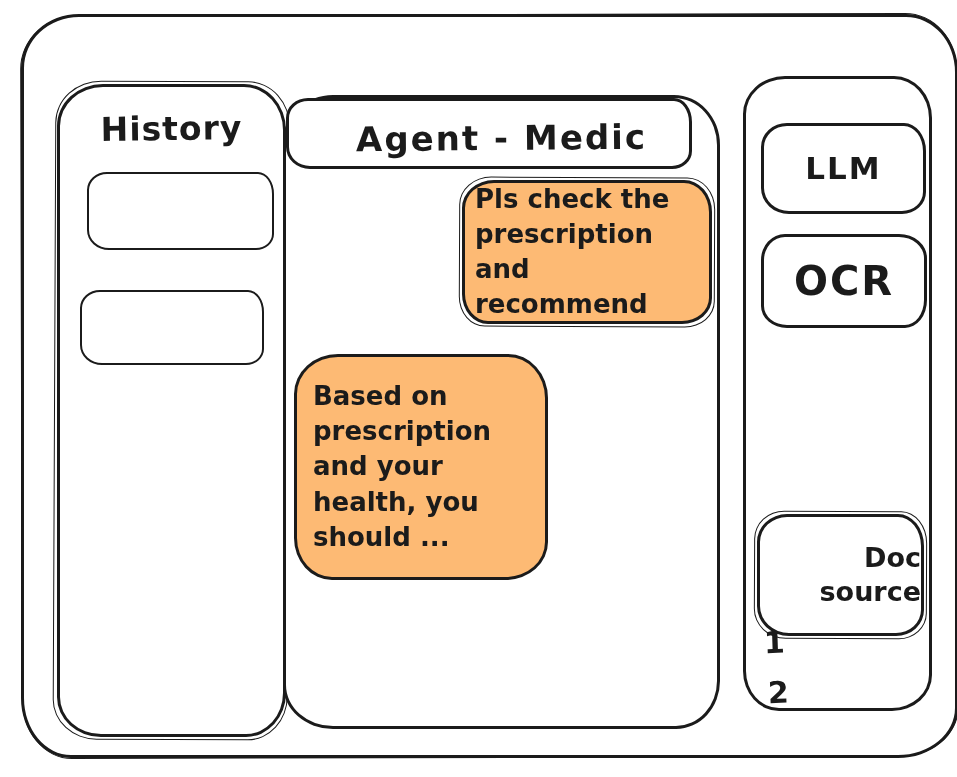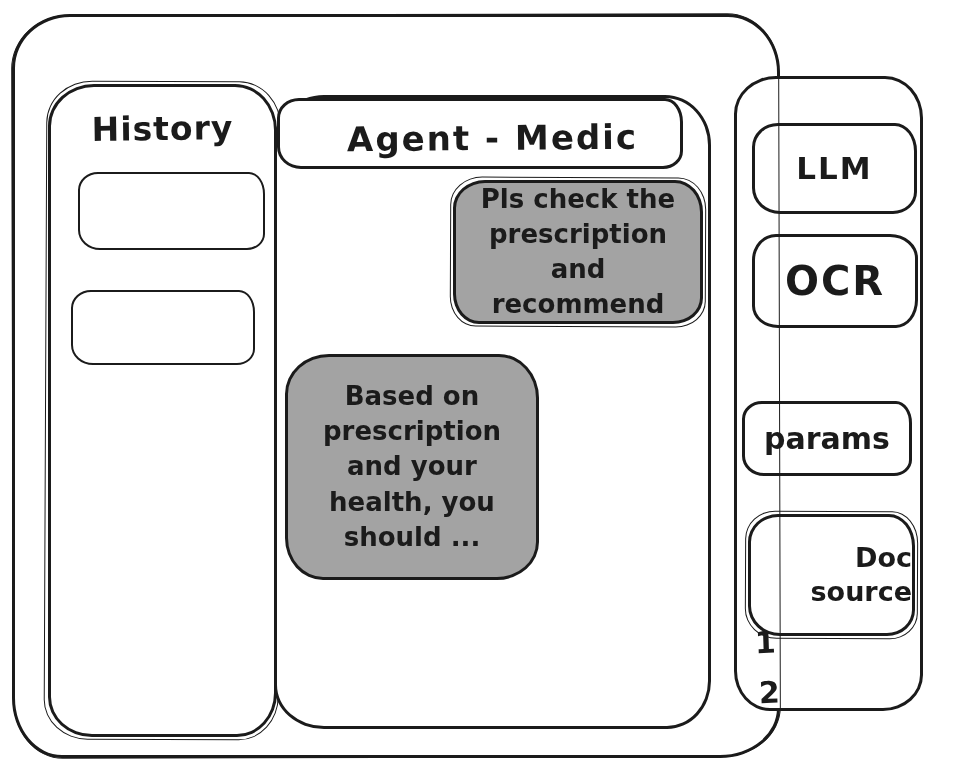--- a/index.html
+++ b/index.html
@@ -16,21 +16,21 @@
     position:absolute; border:3px solid #1b1b1b; background:#ffffff;
   }
   
   .dbl::after{
     content:""; position:absolute; inset:-6px;
     border:1.6px solid #1b1b1b; border-radius:inherit;
     transform:rotate(0.25deg); pointer-events:none;
   }
 
   .frame{
-    left:12px; top:14px; width:768px; height:744px;
+    left:21px; top:14px; width:937px; height:744px;
     border-width:3.5px;
     border-radius:58px 52px 60px 50px / 54px 58px 50px 60px;
   }
   .frame::after{ inset:-3px; transform:rotate(-0.15deg); }
 
   
   .history-panel{
     left:33px; top:67px; width:229px; height:653px;
     border-radius:46px 42px 40px 44px / 42px 46px 44px 40px;
   }
@@ -46,33 +46,33 @@
   .history-item-1{ left:27px; top:85px;  width:187px; height:78px; }
   .history-item-2{ left:20px; top:203px; width:184px; height:75px; }
 
   
   .chat-panel{
     left:277px; top:78px; width:437px; height:634px;
     border-radius:50px 46px 44px 50px / 46px 50px 48px 44px;
   }
   .chat-title{ top:20px; font-size:34px; transform:rotate(-0.5deg); letter-spacing:2px; }
   .bubble{
-    position:absolute; border:3px solid #1b1b1b; background:#a3a3a3;
+    position:absolute; border:3px solid #1b1b1b; background:#fdba74;
     display:flex; align-items:center; justify-content:center;
-    text-align:center; font-weight:bold; line-height:1.35;
+    font-weight:bold; line-height:1.35;
   }
   .user-bubble{
     left:176px; top:82px; width:250px; height:144px;
     border-radius:32px 28px 30px 26px / 28px 32px 26px 30px;
     font-size:26px; padding:8px 10px;
   }
   .assistant-bubble{
     left:8px; top:256px; width:254px; height:226px;
     border-radius:44px 40px 42px 38px / 40px 44px 38px 42px;
-    font-size:26px; padding:10px 23px;
+    font-size:26px; padding:10px 16px;
   }
   .chat-input{
     left:16px; top:537px; width:406px; height:71px;
     border:3px solid #1b1b1b; background:#ffffff;
     border-radius:22px 18px 20px 24px / 20px 24px 18px 22px;
     font-family:inherit; font-size:24px; font-weight:bold; color:#1b1b1b;
     padding:0 20px; outline:none;
   }
 
   
@@ -127,23 +127,20 @@
       <input class="chat-input" type="text" value="" style="">
     </div>
 
     <div class="sk tools-panel" style="position:absolute; left:719px; top:59px;">
       <div class="tool-box tool-llm">
         <span>LLM</span>
       </div>
       <div class="tool-box tool-ocr">
         <span>OCR</span>
       </div>
-      <div class="tool-box tool-params">
-        <span>params</span>
-      </div>
       <div class="tool-box tool-doc dbl">
         <span>Doc source</span>
       </div>
       <div class="annotation annotation-1">1</div>
       <div class="annotation annotation-2">2</div>
     </div>
 
   </div>
 </div>
 

